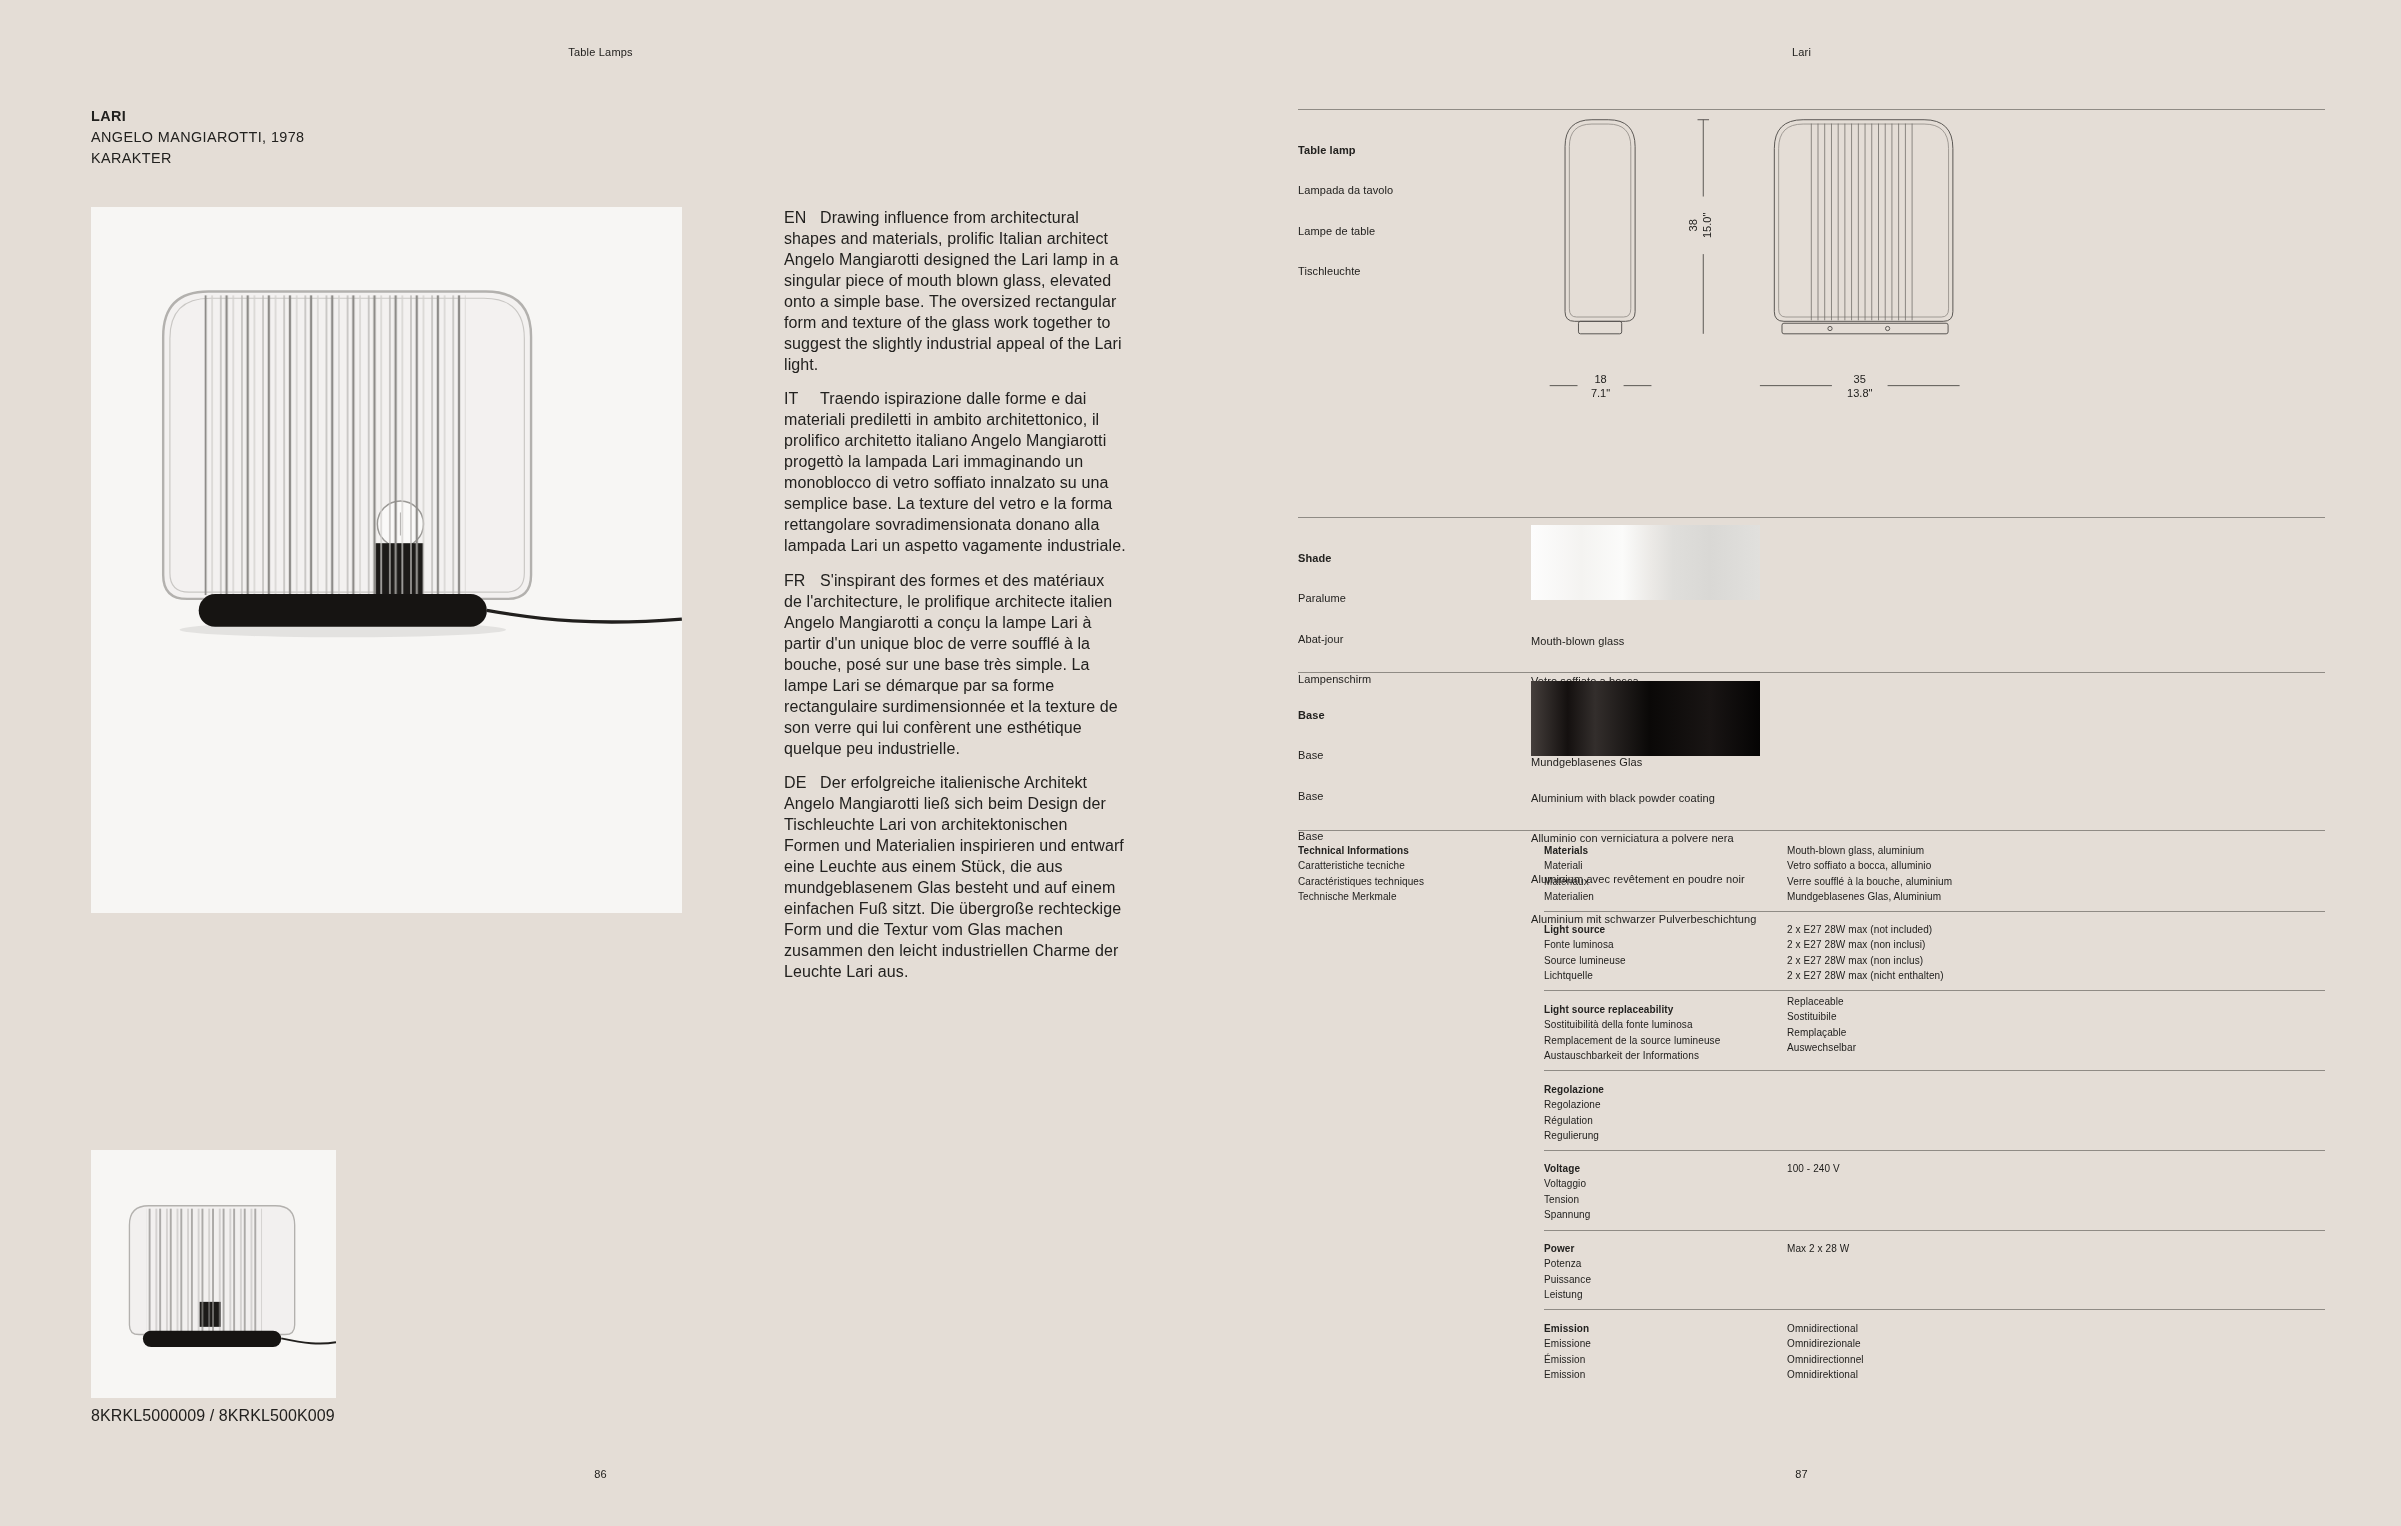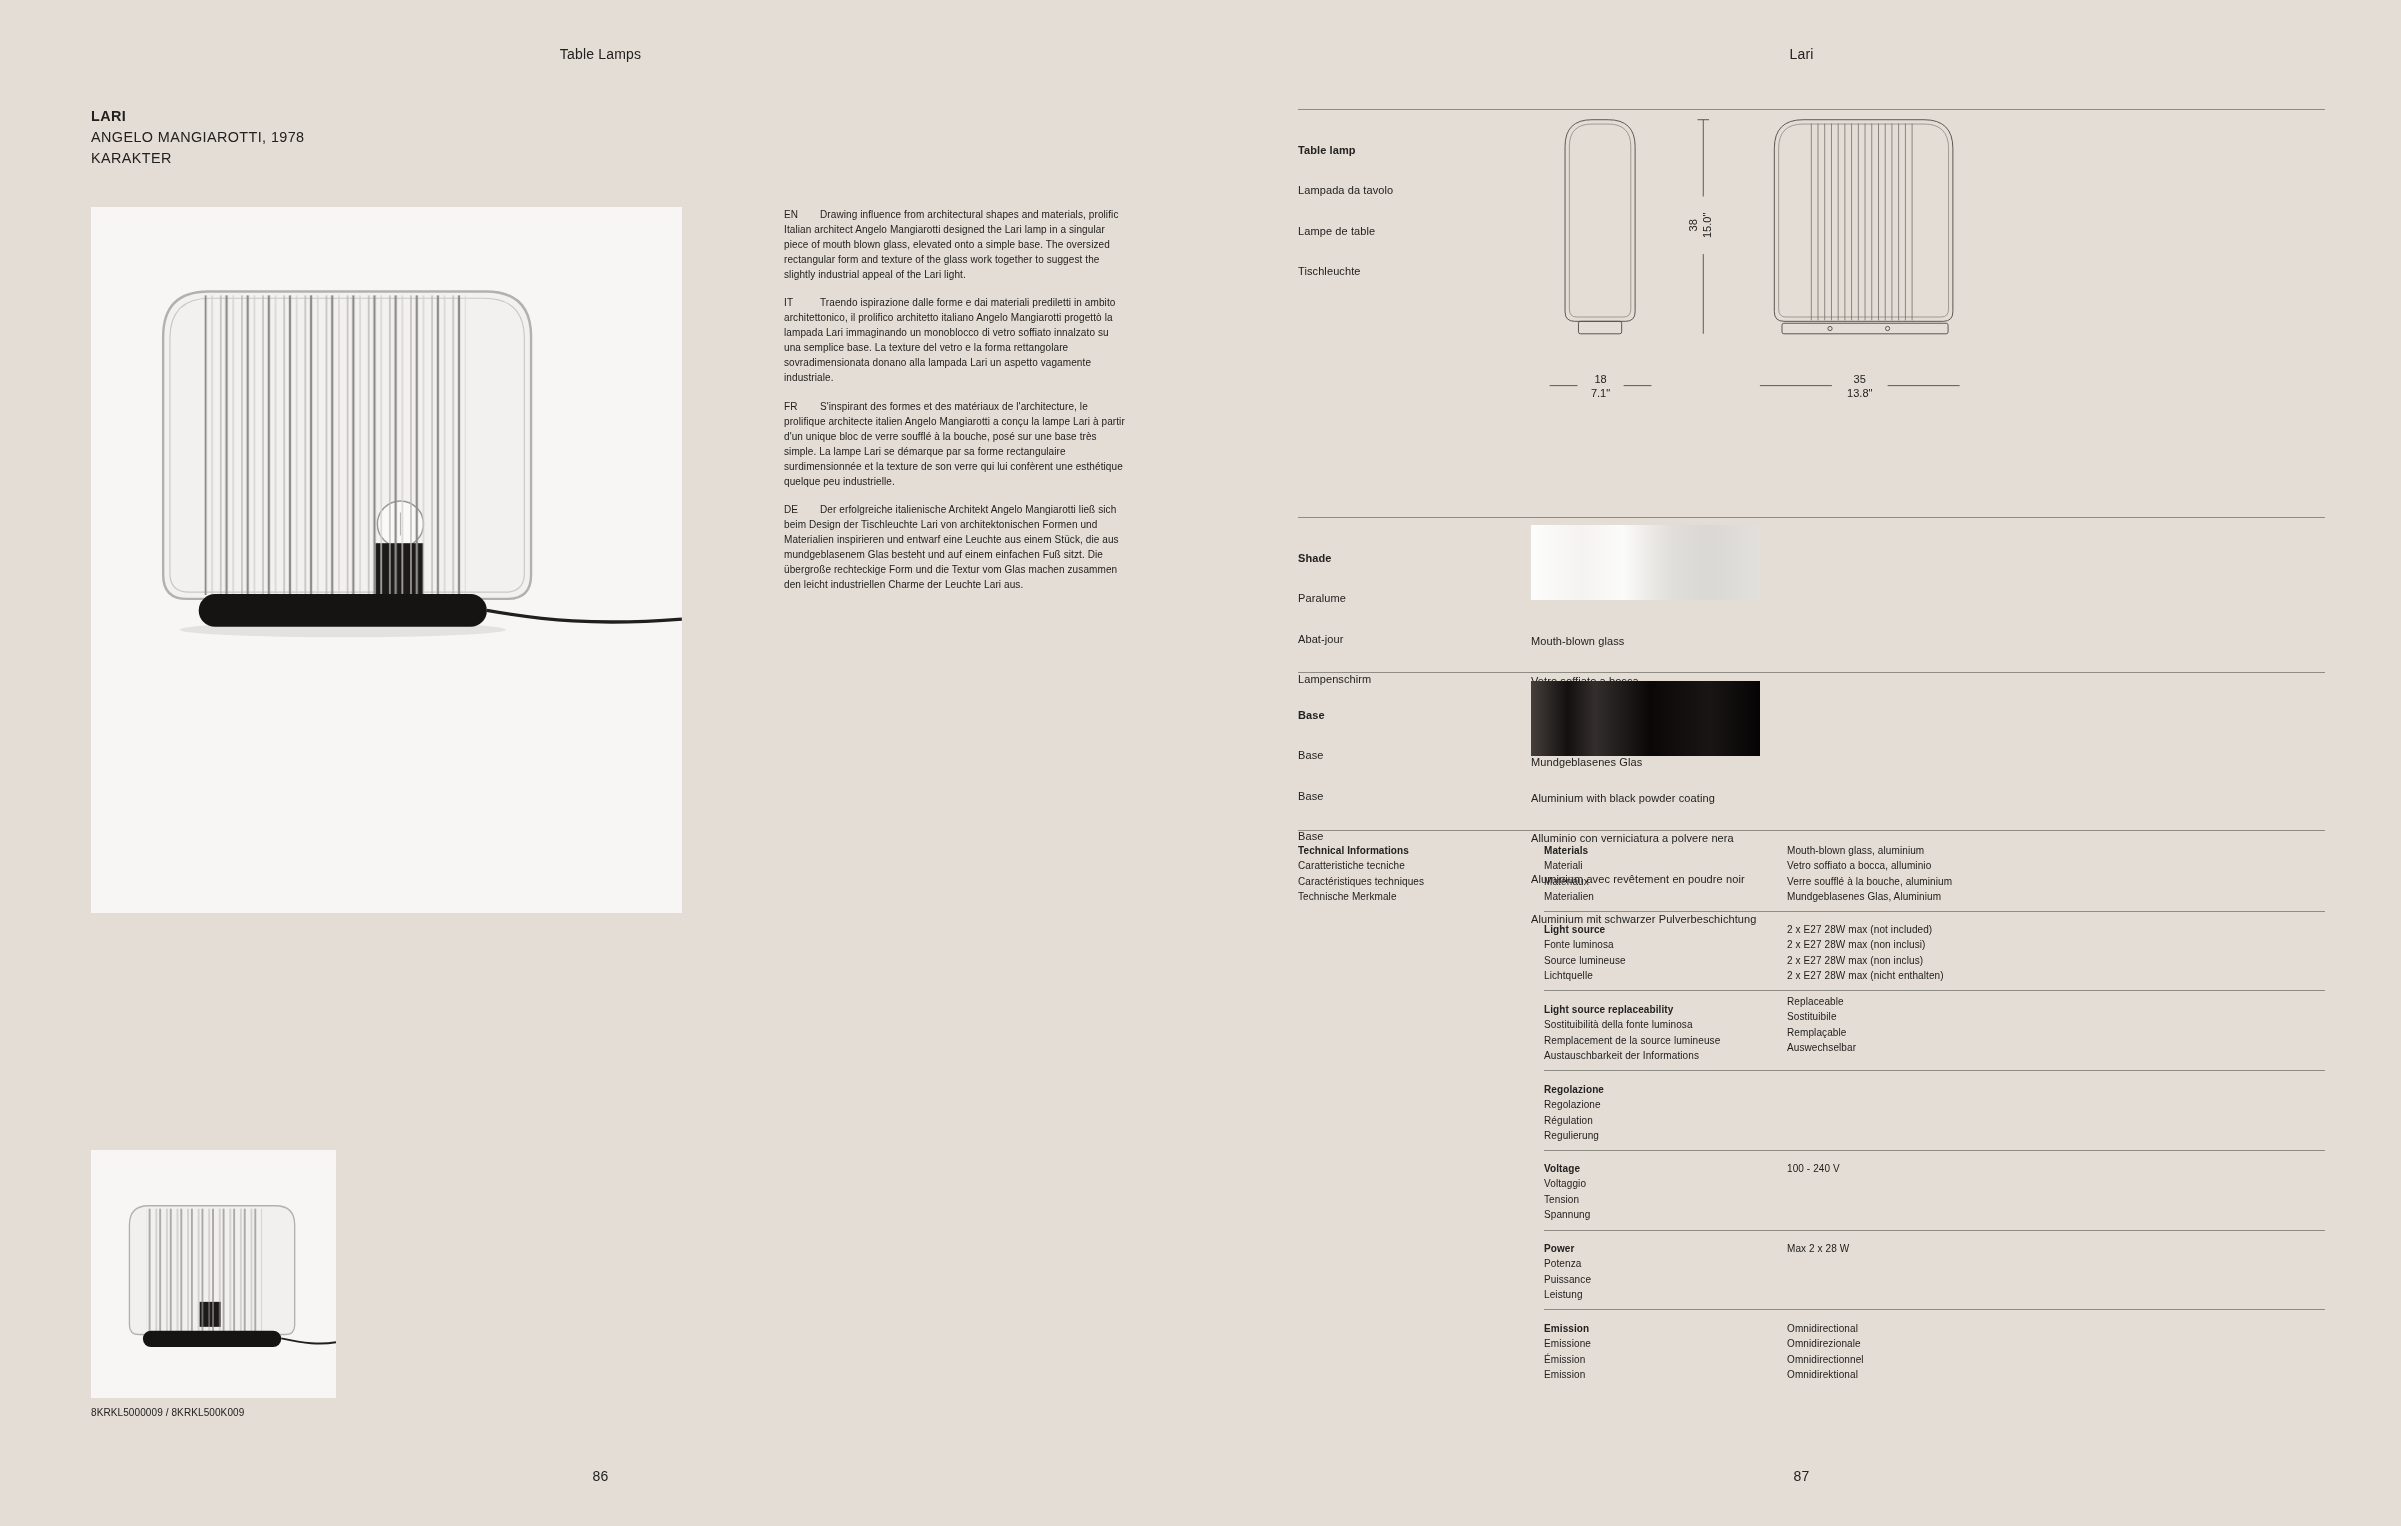--- a/index.html
+++ b/index.html
@@ -1,21 +1,21 @@
 <!DOCTYPE html>
 <html><head>
 <meta charset="utf-8">
 <style>
   html,body{margin:0;padding:0;}
   body{width:2402px;height:1527px;background:#e4ddd6;font-family:"Liberation Sans","DejaVu Sans",sans-serif;color:#22211f;}
   #root{position:relative;width:2402px;height:1527px;overflow:hidden;}
   .abs{position:absolute;}
   .hr{position:absolute;height:1px;background:#8f8b85;}
-  .small{font-size:14px;letter-spacing:0.2px;}
-  .body-txt{font-size:10px;line-height:15px;letter-spacing:0.1px;}
+  .small{font-size:11px;letter-spacing:0.2px;}
+  .body-txt{font-size:16px;line-height:21px;letter-spacing:0.1px;}
   .spec-line{font-size:11px;line-height:16.3px;letter-spacing:0.1px;white-space:nowrap;margin-top:24px;}
   .tech-line{font-size:10px;line-height:15.3px;letter-spacing:0.1px;white-space:nowrap;}
   .b{font-weight:bold;}
   .title{font-size:14.4px;line-height:21px;letter-spacing:0.4px;}
   .photo{background:#f7f6f4;}
   .desc{margin:0 0 13.4px 0;}
   .desc .lang{display:inline-block;min-width:36px;}
   .swatch{position:absolute;width:229px;height:75px;}
   .swatch.glass{background:linear-gradient(90deg,#fdfdfd,#f4f3f1 22%,#fbfbfa 40%,#eceae7 52%,#dfdedb 62%,#d9d8d5 78%,#e1e0dd);}
   .swatch.black{background:linear-gradient(90deg,#453f3c,#14100f 16%,#332e2c 28%,#0a0807 52%,#191514 78%,#050404);}

